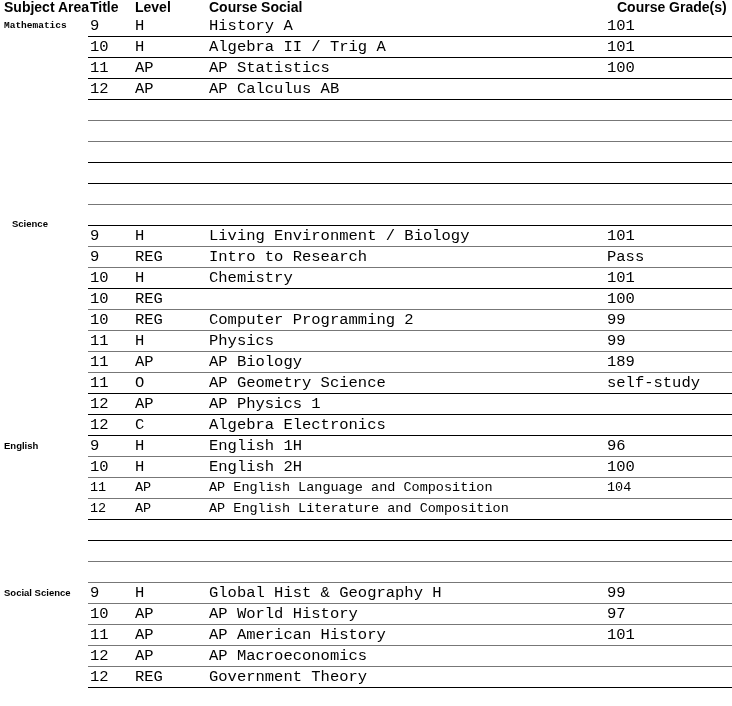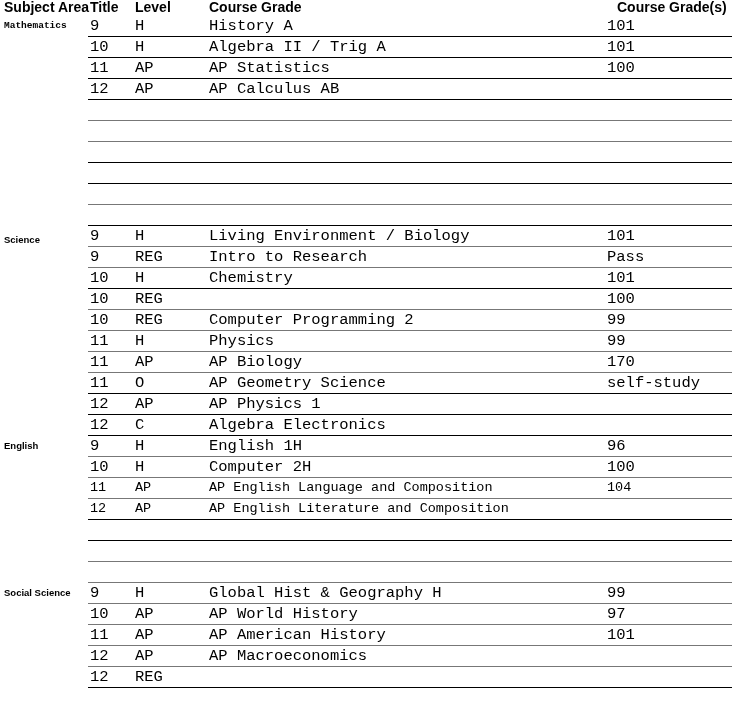--- a/index.html
+++ b/index.html
@@ -107,21 +107,21 @@
 </style>
 </head>
 <body>
 
 <div id="sheet">
 
   <div class="col-headers">
     <span class="col-head ch-subject">Subject Area</span>
     <span class="col-head ch-year">Title</span>
     <span class="col-head ch-level">Level</span>
-    <span class="col-head ch-title">Course Grade</span>
+    <span class="col-head ch-title">Course Social</span>
     <span class="col-head ch-grade">Course Grade(s)</span>
   </div>
 
   <div class="rows" id="rows-container">
       <div class="row" style="height: 21px;">
         <span class="cell c-year">9</span>
         <span class="cell c-level">H</span>
         <span class="cell c-title">History A</span>
         <span class="cell c-grade">101</span>
         <div class="rule" style="left: 88px;"></div>
@@ -227,21 +227,21 @@
         <span class="cell c-year">11</span>
         <span class="cell c-level">H</span>
         <span class="cell c-title">Physics</span>
         <span class="cell c-grade">99</span>
         <div class="rule" style="left: 88px;"></div>
       </div>
       <div class="row faint" style="height: 21px;">
         <span class="cell c-year">11</span>
         <span class="cell c-level">AP</span>
         <span class="cell c-title">AP Biology</span>
-        <span class="cell c-grade">170</span>
+        <span class="cell c-grade">189</span>
         <div class="rule" style="left: 88px;"></div>
       </div>
       <div class="row" style="height: 21px;">
         <span class="cell c-year">11</span>
         <span class="cell c-level">O</span>
         <span class="cell c-title">AP Geometry Science</span>
         <span class="cell c-grade">self-study</span>
         <div class="rule" style="left: 88px;"></div>
       </div>
       <div class="row" style="height: 21px;">
@@ -261,21 +261,21 @@
       <div class="row faint" style="height: 21px;">
         <span class="cell c-year">9</span>
         <span class="cell c-level">H</span>
         <span class="cell c-title">English 1H</span>
         <span class="cell c-grade">96</span>
         <div class="rule" style="left: 88px;"></div>
       </div>
       <div class="row faint" style="height: 21px;">
         <span class="cell c-year">10</span>
         <span class="cell c-level">H</span>
-        <span class="cell c-title">Computer 2H</span>
+        <span class="cell c-title">English 2H</span>
         <span class="cell c-grade">100</span>
         <div class="rule" style="left: 88px;"></div>
       </div>
       <div class="row faint" style="height: 21px;">
         <span class="cell c-year small">11</span>
         <span class="cell c-level small">AP</span>
         <span class="cell c-title small">AP English Language and Composition</span>
         <span class="cell c-grade small">104</span>
         <div class="rule" style="left: 88px;"></div>
       </div>
@@ -331,23 +331,24 @@
       <div class="row faint" style="height: 21px;">
         <span class="cell c-year">12</span>
         <span class="cell c-level">AP</span>
         <span class="cell c-title">AP Macroeconomics</span>
         <span class="cell c-grade"></span>
         <div class="rule" style="left: 88px;"></div>
       </div>
       <div class="row" style="height: 21px;">
         <span class="cell c-year">12</span>
         <span class="cell c-level">REG</span>
+        <span class="cell c-title">Government Theory</span>
         <span class="cell c-grade"></span>
         <div class="rule" style="left: 88px;"></div>
       </div>
     </div>
 
   <div class="subject-label" id="lbl-mathematics" style="top: 20px; font-family: Liberation Mono, monospace;">Mathematics</div>
-  <div class="subject-label" id="lbl-science" style="top: 234px;">Science</div>
+  <div class="subject-label" id="lbl-science" style="top: 218px; margin-left: 8px;">Science</div>
   <div class="subject-label" id="lbl-english" style="top: 440px;">English</div>
   <div class="subject-label" id="lbl-social-science" style="top: 587px;">Social Science</div>
 
 </div>
 
 </body></html>

